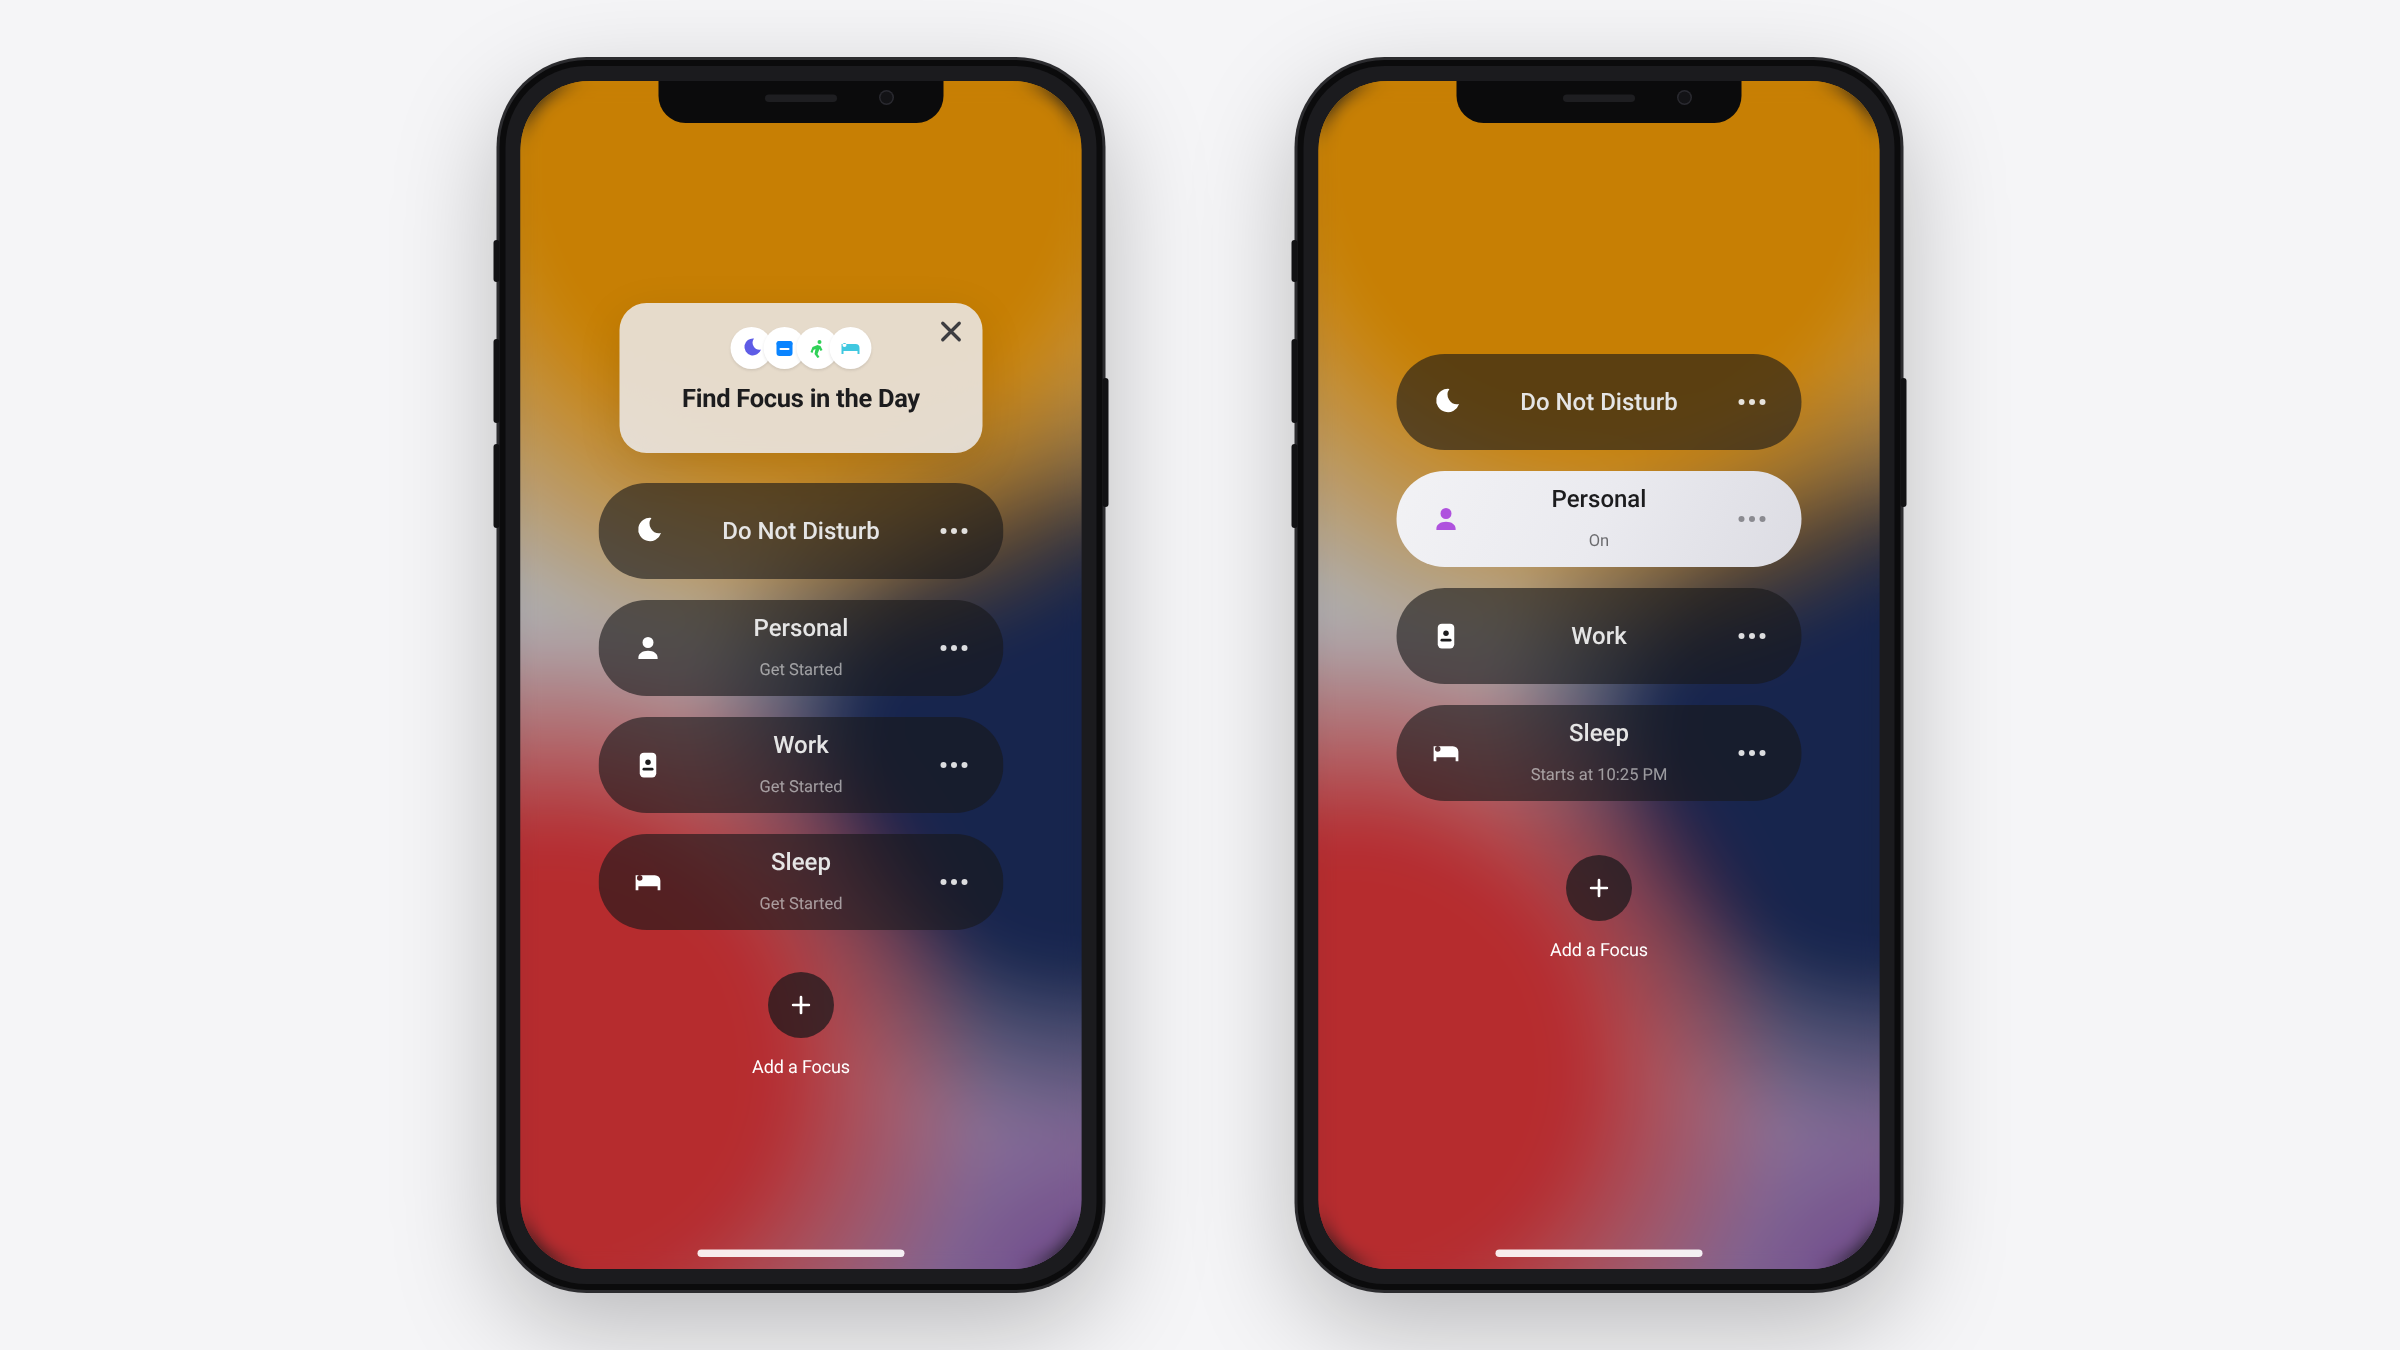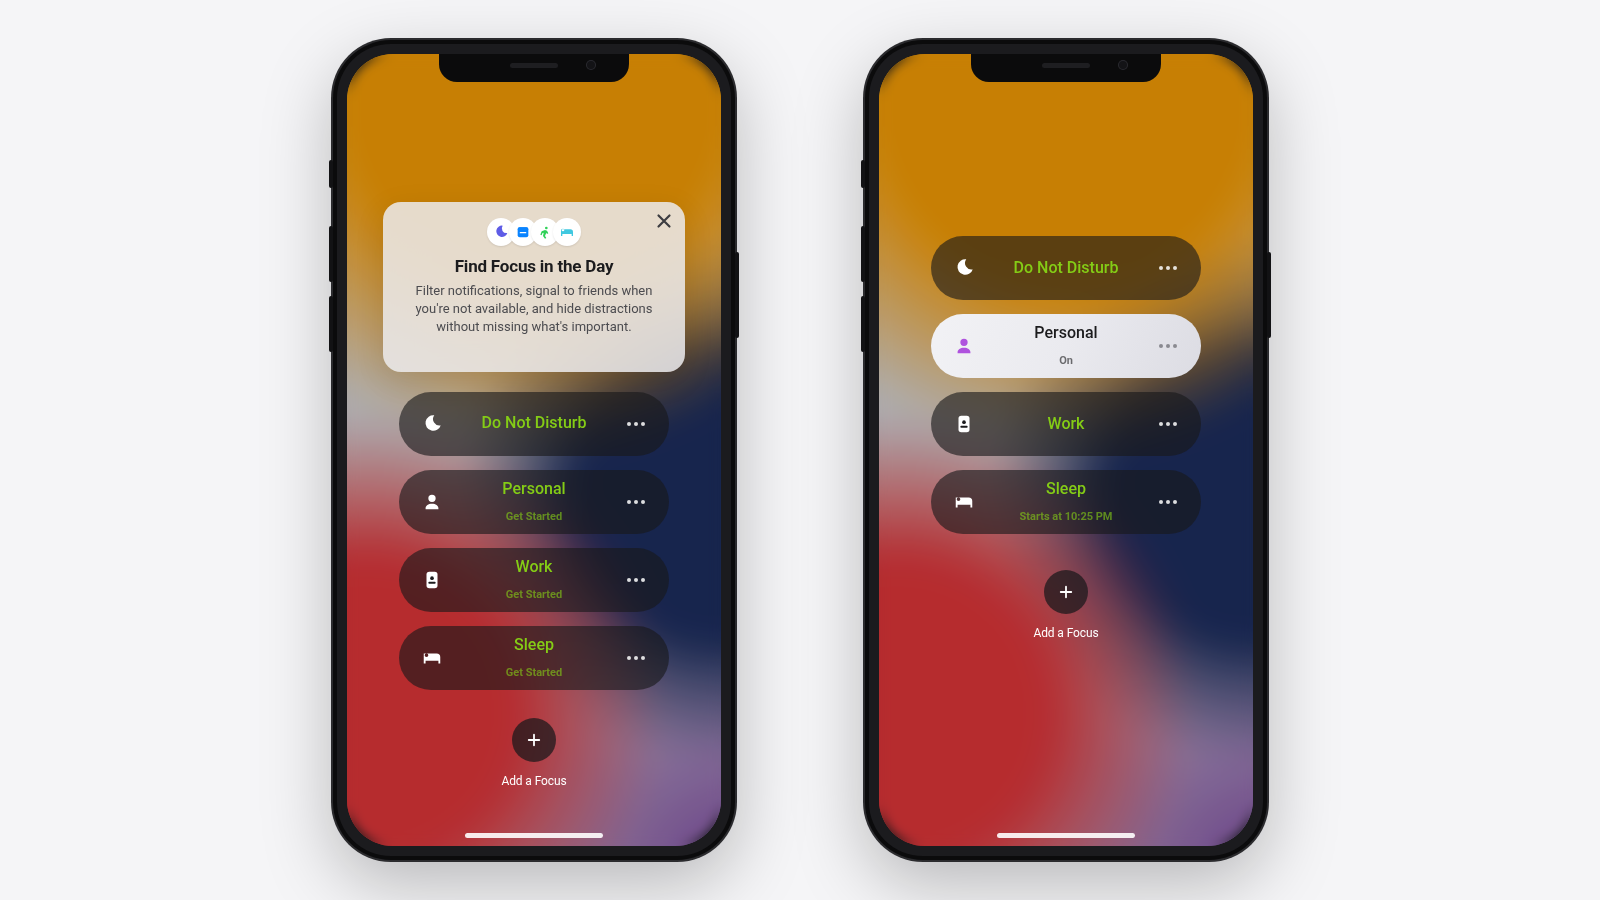--- a/index.html
+++ b/index.html
@@ -27,36 +27,36 @@
   
   .btn-l1,.btn-l2,.btn-l3,.btn-r { position:absolute; background:#121214; border-radius:2px; }
   .btn-l1 { left:-4px; top:120px; width:4px; height:28px; }
   .btn-l2 { left:-4px; top:186px; width:4px; height:56px; }
   .btn-l3 { left:-4px; top:256px; width:4px; height:56px; }
   .btn-r  { right:-4px; top:212px; width:4px; height:86px; }
   
   .content { position:absolute; inset:0; display:flex; flex-direction:column; align-items:center; padding:28px 20px 24px; }
   .home-ind { position:absolute; bottom:8px; left:50%; transform:translateX(-50%); width:138px; height:5px; border-radius:3px; background:rgba(255,255,255,0.9); z-index:30; }
   
-  .intro { width:302px; margin-top:120px; padding:16px 18px 36px; border-radius:18px; background:rgba(235,235,238,0.85); backdrop-filter:blur(20px); -webkit-backdrop-filter:blur(20px); color:#1c1c1e; position:relative; box-shadow:0 8px 30px rgba(0,0,0,0.10); }
+  .intro { width:242px; margin-top:120px; padding:16px 18px 20px; border-radius:18px; background:rgba(235,235,238,0.85); backdrop-filter:blur(20px); -webkit-backdrop-filter:blur(20px); color:#1c1c1e; position:relative; box-shadow:0 8px 30px rgba(0,0,0,0.10); }
   .intro .close { position:absolute; top:8px; right:10px; width:22px; height:22px; display:flex; align-items:center; justify-content:center; color:#3d3d41; cursor:pointer; }
   .intro .icons { display:flex; justify-content:center; gap:-6px; margin-bottom:10px; }
   .minicon { width:28px; height:28px; border-radius:50%; background:#fff; display:flex; align-items:center; justify-content:center; box-shadow:0 1px 2px rgba(0,0,0,0.10); margin-left:-6px; }
   .minicon:first-child { margin-left:0; }
   .minicon svg { width:16px; height:16px; }
   .intro h2 { text-align:center; font-size:17px; font-weight:700; letter-spacing:-0.2px; margin-bottom:6px; }
   .intro p { text-align:center; font-size:13px; line-height:1.38; color:#4c4c50; }
   
   .stack { width:270px; display:flex; flex-direction:column; gap:14px; margin-top:20px; }
-  .pill { height:64px; border-radius:32px; display:flex; align-items:center; padding:0 18px; background:rgba(24,24,26,0.62); color:#84cc16; position:relative; cursor:pointer; }
+  .pill { height:64px; border-radius:32px; display:flex; align-items:center; padding:0 18px; background:rgba(24,24,26,0.62); color:#e5e5e5; position:relative; cursor:pointer; }
   .pill .lead { width:30px; display:flex; justify-content:center; }
   .pill .lead svg { width:22px; height:22px; fill:#fff; }
   .pill .mid  { flex:1; text-align:center; display:flex; flex-direction:column; line-height:1.18; }
   .pill .title { font-size:16px; font-weight:500; }
-  .pill .sub { font-size:11px; opacity:0.62; margin-top:12px;font-weight:bold; }
+  .pill .sub { font-size:11px; opacity:0.62; margin-top:12px; }
   .pill .more { width:30px; display:flex; justify-content:center; gap:3px; }
   .pill .more span { width:4px; height:4px; border-radius:50%; background:rgba(255,255,255,0.85); }
   .pill.active { background:linear-gradient(115deg,#f2f2f5 0%, #eaeaef 50%, #dcdce3 100%); color:#1c1c1e; }
   .pill.active .more span { background:#8a8a90; }
   .pill.active .lead svg { fill:#af52de; }
   
   .add-wrap { margin-top:28px; display:flex; flex-direction:column; align-items:center; gap:12px; }
   .add-btn { width:44px; height:44px; border-radius:50%; background:rgba(24,24,26,0.72); display:flex; align-items:center; justify-content:center; cursor:pointer; }
   .add-btn svg { width:18px; height:18px; stroke:#fff; }
   .add-lbl { font-size:12px; color:#fff; letter-spacing:-0.1px; }
@@ -110,21 +110,20 @@
                   <path fill="#30d158" d="M14 4a2 2 0 1 1-2 2 2 2 0 0 1 2-2zm-2 5 3 1 2 4-2 1-1-2-2 5 2 3-2 1-3-4 1-5-2 1-1 3-2-1 2-5z"></path>
                 </svg>
               </div>
             <div class="minicon">
                 <svg viewBox="0 0 24 24">
                   <path fill="#40c8e0" d="M3 8v10h2v-3h14v3h2V12a4 4 0 0 0-4-4H3zm3 3a2 2 0 1 1 2-2 2 2 0 0 1-2 2z"></path>
                 </svg>
               </div>
           </div>
           <h2>Find Focus in the Day</h2>
-          <p>Filter notifications, signal to friends when you're not available, and hide distractions without missing what's important.</p>
         </div>
 
         <div class="stack">
           <div class="pill">
             <div class="lead">
                 <svg viewBox="0 0 24 24">
                   <path d="M14.5 2.5a8.5 8.5 0 1 0 7 11 7 7 0 0 1-7-11z"></path>
                 </svg>
               </div>
             <div class="mid">

